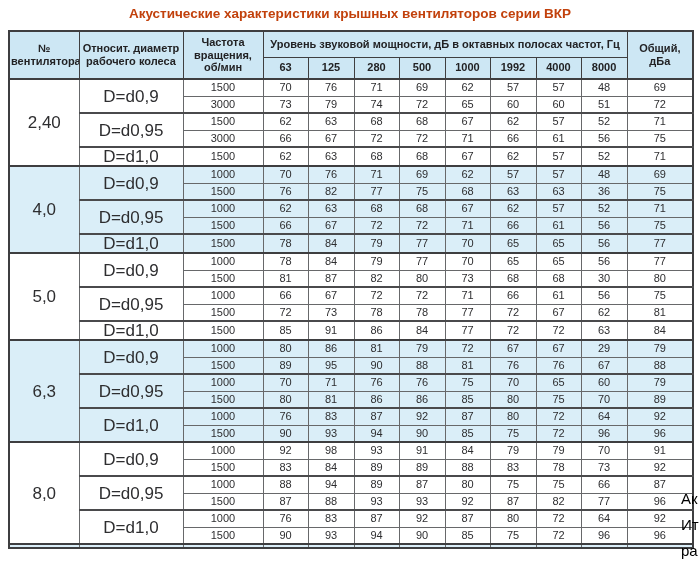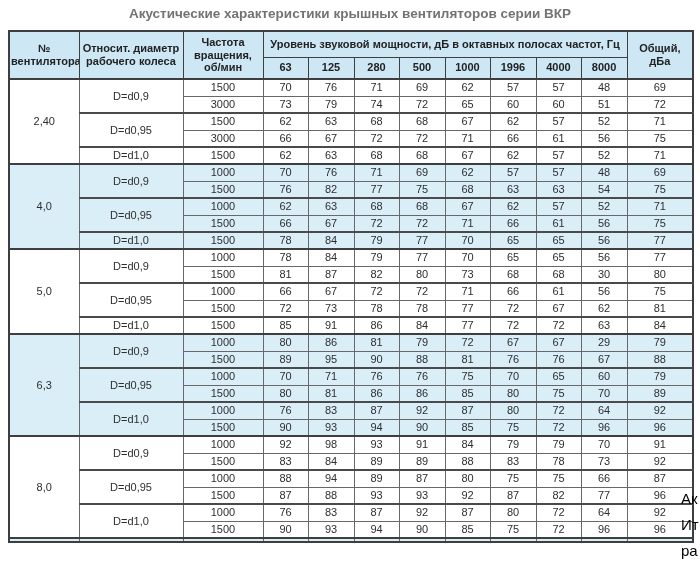--- a/index.html
+++ b/index.html
@@ -4,21 +4,21 @@
 <style>
   * { margin:0; padding:0; box-sizing:border-box; }
   html,body { width:700px; height:580px; }
   body {
     position:relative; overflow:hidden; background:#ffffff;
     font-family:"Liberation Sans","DejaVu Sans",sans-serif;
     color:#2e2e30;
   }
   .page-title {
     position:absolute; top:6px; left:0; width:100%;
-    text-align:center; font-size:13.5px; font-weight:bold; color:#737373;
+    text-align:center; font-size:13.5px; font-weight:bold; color:#c2410c;
   }
   .table-wrap { position:absolute; top:30px; left:8px; width:684px; }
   table {
     width:684px; table-layout:fixed; border-collapse:collapse;
     border:2px solid #3e3e40;
   }
   th, td {
     border:1px solid #67686a; text-align:center; vertical-align:middle;
     overflow:hidden; padding:0 1px;
   }
@@ -27,21 +27,21 @@
     white-space:pre-line; line-height:1.15; color:#222224;
     border-color:#3e3e40;
   }
   thead tr.hrow1 th { height:26px; }
   thead tr.hrow2 th { height:22px; }
   thead { border-bottom:2px solid #3e3e40; }
   tbody td { font-size:11px; height:17px; line-height:1; background:#ffffff; }
   tbody tr.shaded td { background:#daeef8; }
   tbody tr.g-start td { border-top:2px solid #3e3e40; }
   tbody tr.s-start td { border-top:2px solid #4a4a4c; }
-  tbody td.fan, tbody td.dia { font-size:11px; }
+  tbody td.fan, tbody td.dia { font-size:17px; }
   tbody tr.cut td { height:4px; border-bottom:none; }
   .watermark {
     position:absolute; left:681px; top:486px; width:19px;
     font-size:15px; line-height:26px; color:#000000; overflow:hidden;
     white-space:nowrap;
   }
 </style>
 </head>
 <body>
 
@@ -75,21 +75,21 @@
         <th colspan="8">Уровень звуковой мощности, дБ в октавных полосах частот, Гц</th>
         <th rowspan="2">Общий,
 дБа</th>
       </tr>
       <tr class="hrow2">
         <th>63</th>
         <th>125</th>
         <th>280</th>
         <th>500</th>
         <th>1000</th>
-        <th>1996</th>
+        <th>1992</th>
         <th>4000</th>
         <th>8000</th>
       </tr>
     </thead>
     <tbody>
         <tr class="g-start">
           <td class="fan" rowspan="5">2,40</td>
           <td class="dia" rowspan="2">D=d0,9</td>
           <td>1500</td>
           <td>70</td>
@@ -168,21 +168,21 @@
         </tr>
         <tr class="shaded">
           <td>1500</td>
           <td>76</td>
           <td>82</td>
           <td>77</td>
           <td>75</td>
           <td>68</td>
           <td>63</td>
           <td>63</td>
-          <td>54</td>
+          <td>36</td>
           <td>75</td>
         </tr>
         <tr class="shaded s-start">
           <td class="dia" rowspan="2">D=d0,95</td>
           <td>1000</td>
           <td>62</td>
           <td>63</td>
           <td>68</td>
           <td>68</td>
           <td>67</td>

